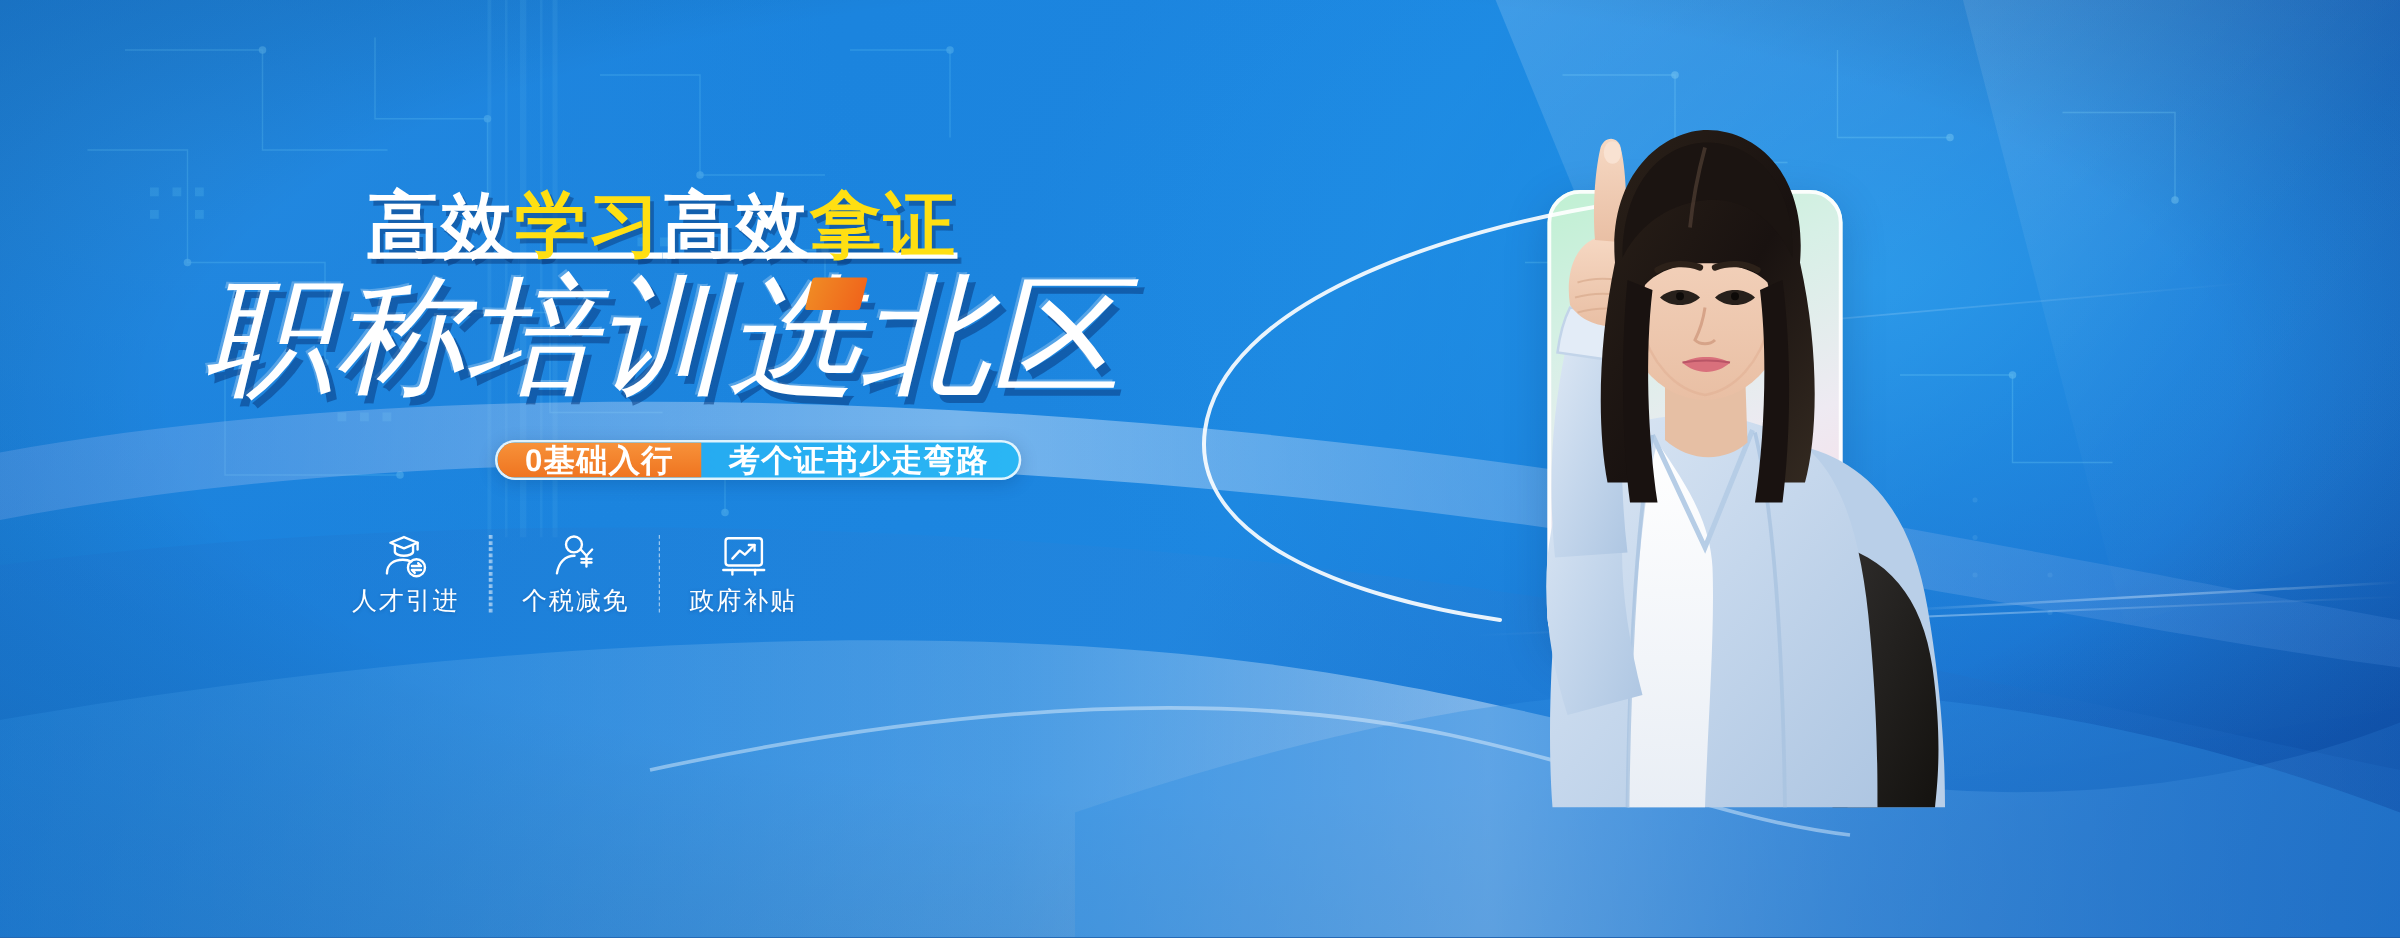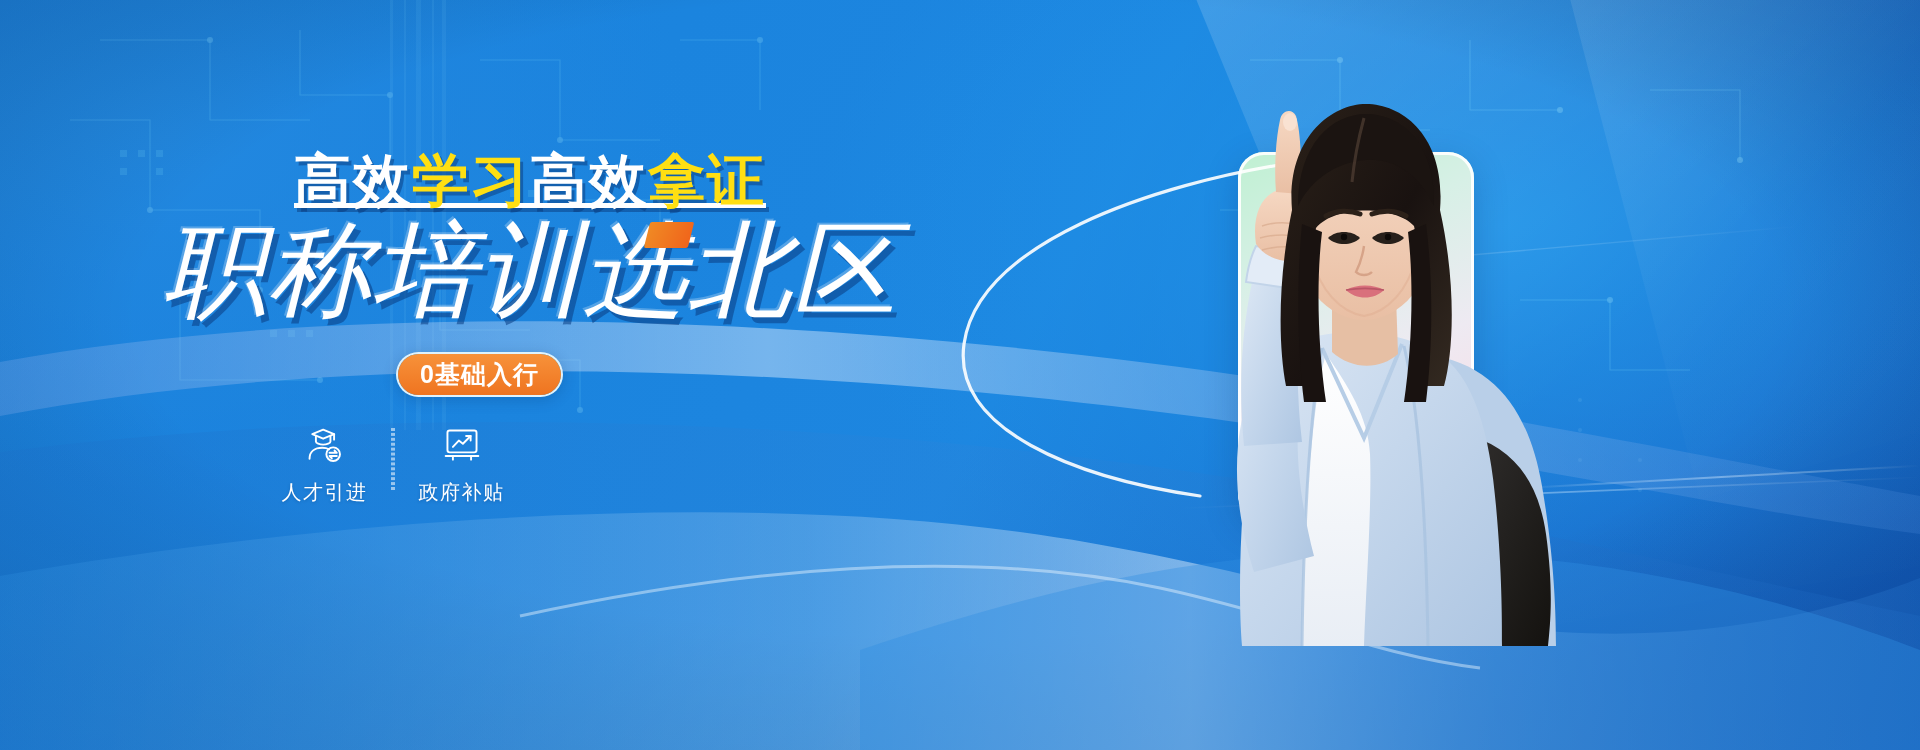--- a/index.html
+++ b/index.html
@@ -72,21 +72,21 @@
     width:44px;height:26px;
     background:linear-gradient(100deg,#f08a24 0%,#f0641b 100%);
     transform:skewX(-14deg);
     border-radius:2px;
   }
 
   
   .cta{
     position:absolute;left:396px;top:352px;
     display:flex;align-items:stretch;
-    height:45px;
+    height:32px;
     border-radius:23px;
     overflow:hidden;
     border:2px solid rgba(255,255,255,.85);
     box-shadow:0 3px 14px rgba(6,45,100,.22);
     background:linear-gradient(90deg,#23a4ef 0%,#2ab6f4 100%);
   }
   .cta-left{
     display:flex;align-items:center;justify-content:center;
     padding:0 22px;
     background:linear-gradient(180deg,#f7923a 0%,#ef7420 100%);
@@ -100,21 +100,21 @@
 
   
   .features{
     position:absolute;left:258px;top:426px;
     display:flex;align-items:flex-start;
     height:90px;
   }
   .feature{
     width:133px;
     display:flex;flex-direction:column;align-items:center;
-    gap:15px;
+    gap:3px;
     color:#ffffff;
   }
   .feature .ficon{
     width:40px;height:38px;display:block;
   }
   .feature .flabel{
     font-size:20px;letter-spacing:1.5px;white-space:nowrap;
     text-shadow:0 1px 3px rgba(8,50,110,.3);
   }
   .fdivider{
@@ -449,20 +449,21 @@
 
     <div class="headline-sub">
       <span>高效</span><span class="hl">学习</span><span>高效</span><span class="hl">拿证</span>
     </div>
 
     <div class="headline-main">职称培训选北区</div>
     <div class="accent-swatch"></div>
 
     <div class="cta">
       <div class="cta-left">0基础入行</div>
+      <div class="cta-right">考个证书少走弯路</div>
     </div>
 
     <div class="features">
 
       <div class="feature">
         <span class="ficon">
           <svg viewBox="0 0 44 42" fill="none" stroke="#ffffff" stroke-width="2.1" stroke-linecap="round" stroke-linejoin="round" aria-hidden="true">
             <path d="M8 9 L20 4 L32 9 L20 14 Z"></path>
             <path d="M12 11.5 V17 C12 19 16 20.5 20 20.5 C24 20.5 28 19 28 17 V11.5"></path>
             <path d="M32 9 V15"></path>
@@ -476,20 +477,33 @@
       </div>
 
       <div class="fdivider"></div>
 
 
       <div class="fdivider"></div>
 
 
       <div class="fdivider"></div>
 
+      <div class="feature">
+        <span class="ficon">
+          <svg viewBox="0 0 44 42" fill="none" stroke="#ffffff" stroke-width="2.1" stroke-linecap="round" stroke-linejoin="round" aria-hidden="true">
+            <circle cx="20" cy="10.5" r="7"></circle>
+            <path d="M5 36 C6.5 26 12.5 20.5 20.5 20.5"></path>
+            <path d="M26 15 L31 20.5 L36 15"></path>
+            <path d="M31 20.5 V30"></path>
+            <path d="M26.6 23.2 H35.4"></path>
+            <path d="M26.6 26.4 H35.4"></path>
+          </svg>
+        </span>
+        <span class="flabel">个税减免</span>
+      </div>
 
       <div class="fdivider"></div>
 
       <div class="feature">
         <span class="ficon">
           <svg viewBox="0 0 44 42" fill="none" stroke="#ffffff" stroke-width="2.1" stroke-linecap="round" stroke-linejoin="round" aria-hidden="true">
             <rect x="6" y="5" width="32" height="24" rx="2.5"></rect>
             <path d="M12 23 L18.5 16 L23 19.5 L31.5 11"></path>
             <path d="M26.5 11 H31.5 V16"></path>
             <path d="M4 33 H40"></path>

